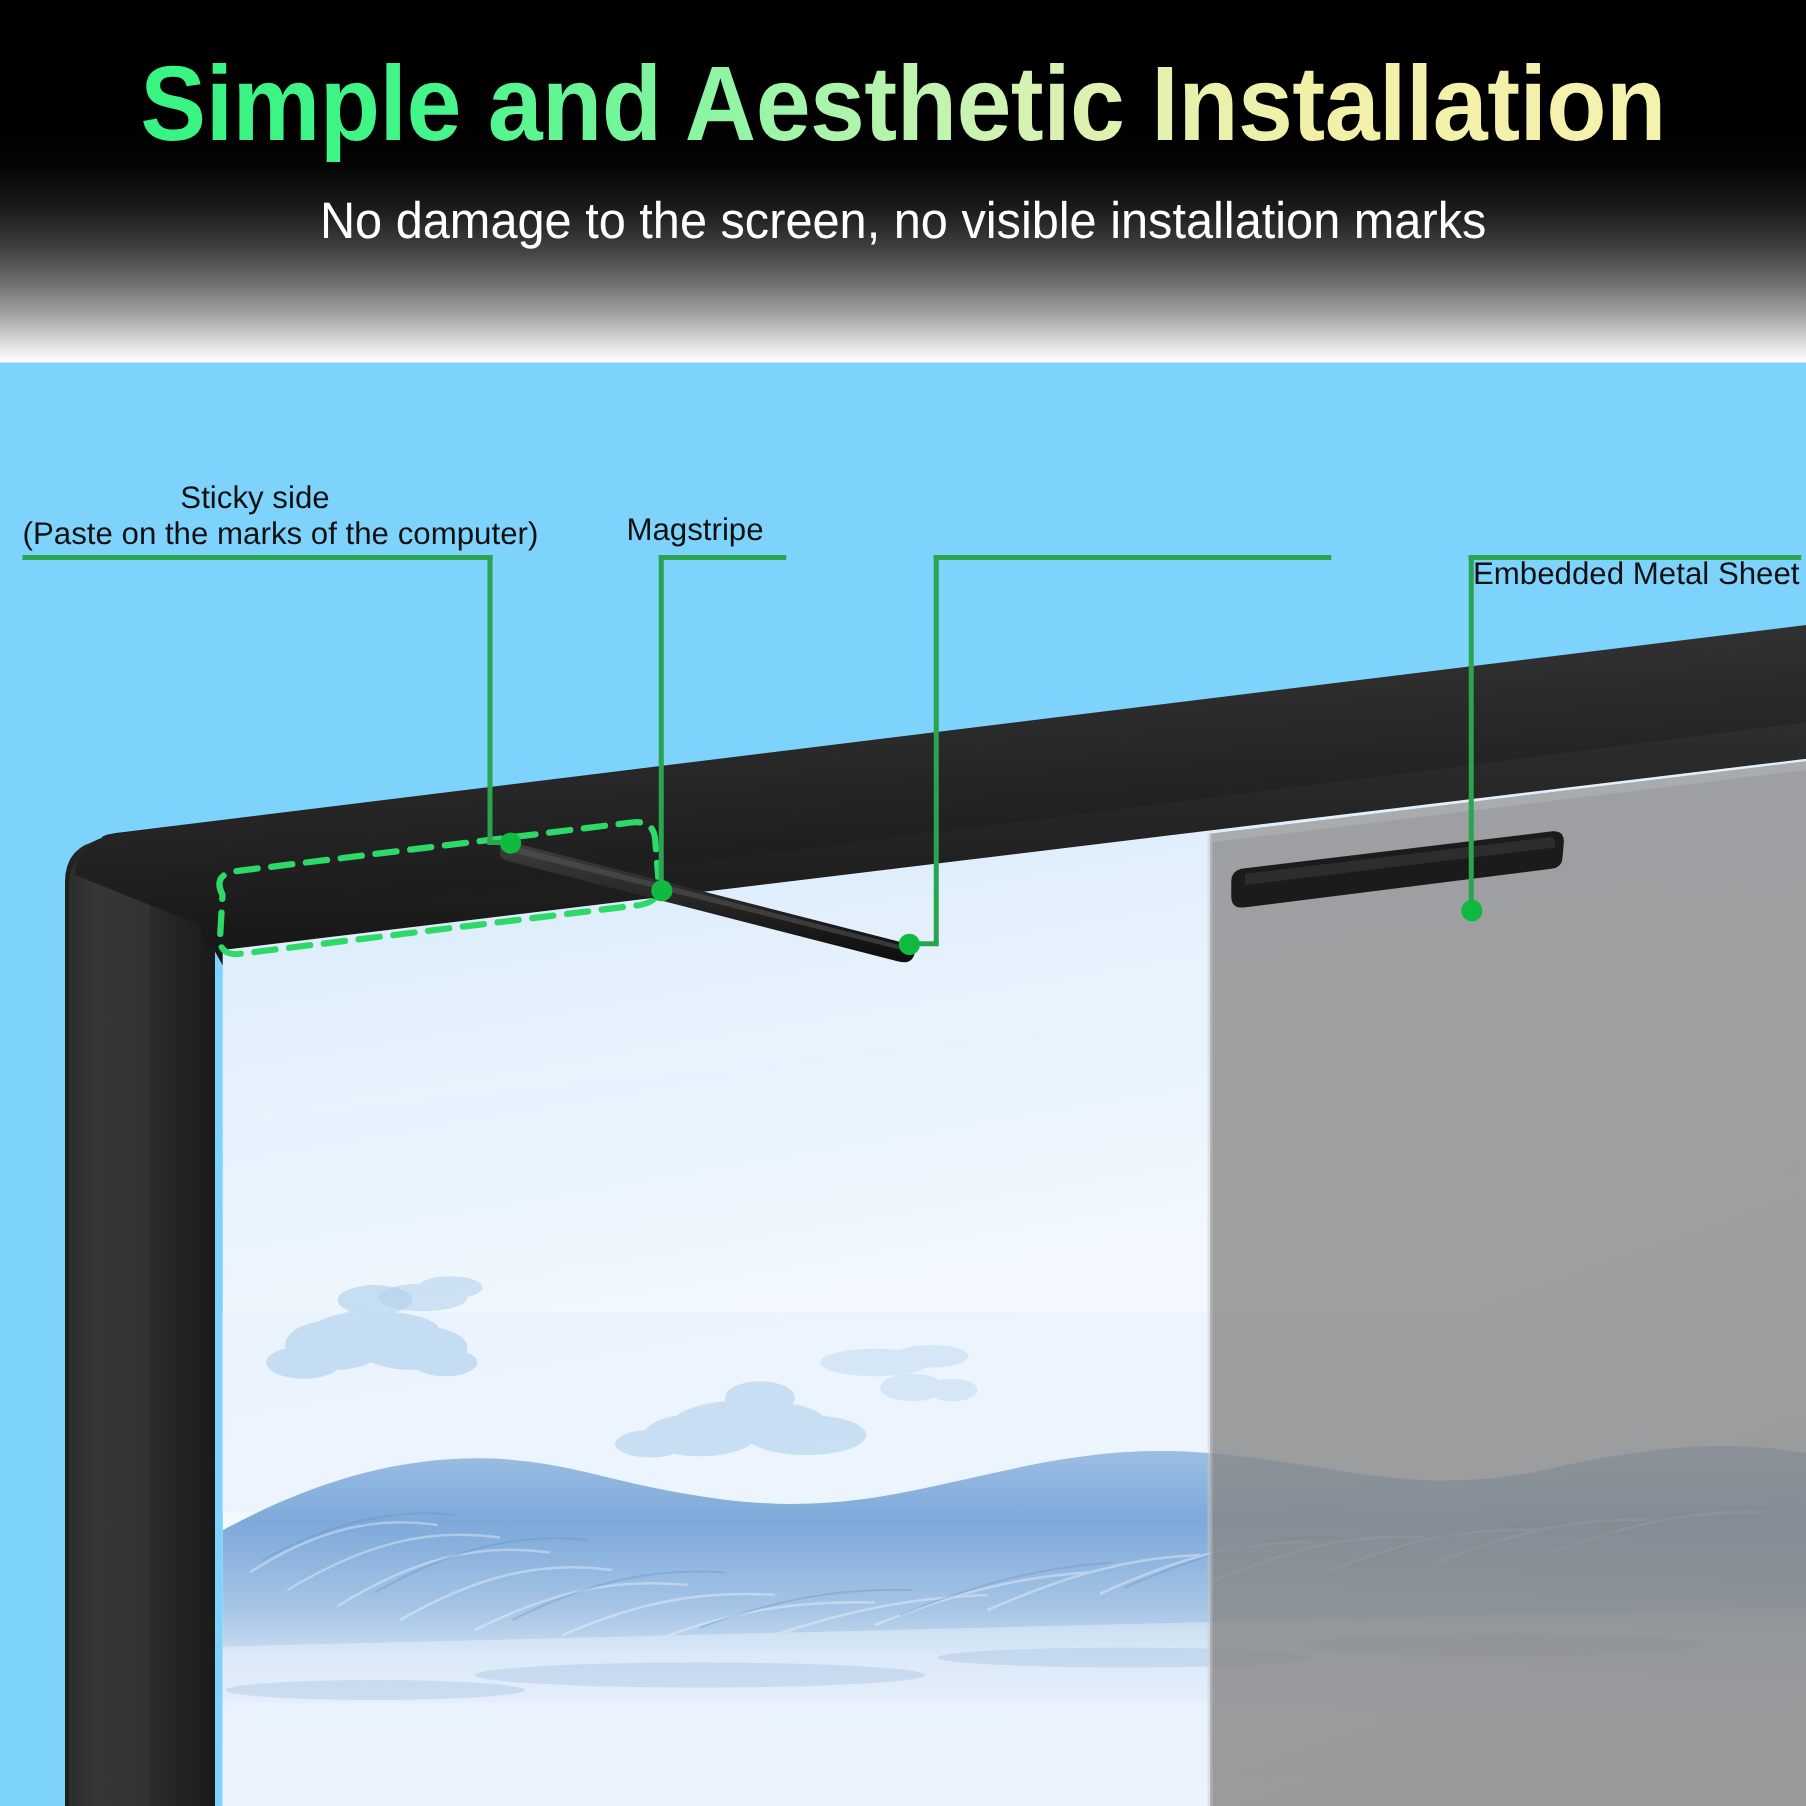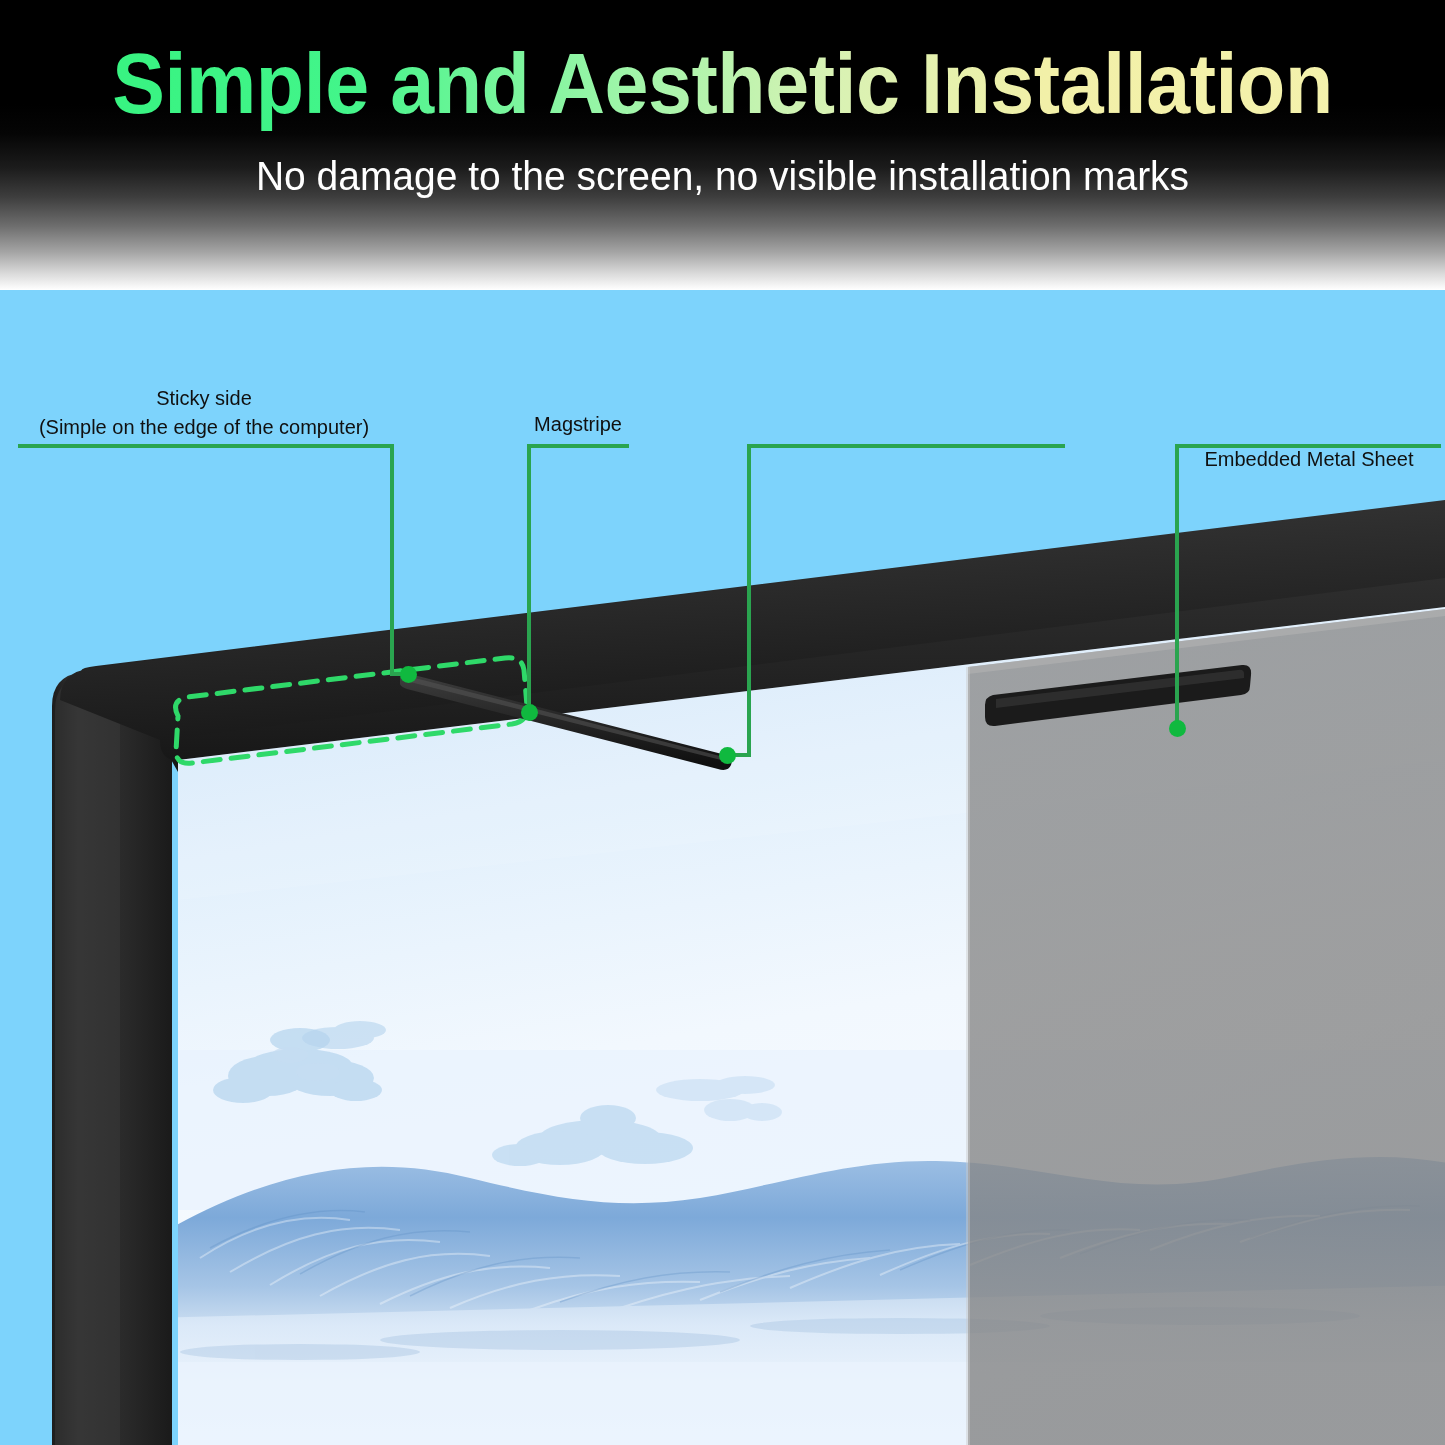--- a/index.html
+++ b/index.html
@@ -67,21 +67,21 @@
     font-family: "Liberation Sans Narrow", "Liberation Sans", sans-serif;
     transform: scaleX(0.95);
     transform-origin: center center;
     white-space: nowrap;
   }
 
   
   .callout-label {
     position: absolute;
     color: #101010;
-    font-size: 20px;
+    font-size: 25px;
     line-height: 29px;
     text-align: center;
     white-space: nowrap;
   }
   .callout-line-h {
     position: absolute;
     height: 4px;
     background: #2aa44f;
   }
   .callout-line-v {
@@ -308,28 +308,28 @@
           <stop offset="100%" stop-color="#101010"></stop>
         </linearGradient>
       </defs>
       <path d="M 10,14 L 322,94 Q 334,97 331,105 Q 328,112 318,109 L 7,29 Q -3,26 0,18 Q 3,11 10,14 Z" fill="url(#msGrad)"></path>
       <path d="M 11,17 L 320,96 Q 326,98 325,101 L 10,22 Z" fill="#555555" opacity="0.55"></path>
     </svg>
   </div>
 
   <div class="callout-label" style="left:18px; top:384px; width:372px;">
     <div>Sticky side</div>
-    <div>(Simple on the edge of the computer)</div>
+    <div>(Paste on the marks of the computer)</div>
   </div>
   <div class="callout-line-h" style="left:18px; top:444px; width:376px;"></div>
   <div class="callout-line-v" style="left:390px; top:444px; height:232px;"></div>
   <div class="callout-line-h" style="left:390px; top:672px; width:26px;"></div>
   <div class="callout-dot" style="left:400px; top:666px;"></div>
 
-  <div class="callout-label" style="left:478px; top:410px; width:200px;">
+  <div class="callout-label" style="left:456px; top:410px; width:200px;">
     <div>Magstripe</div>
   </div>
   <div class="callout-line-h" style="left:527px; top:444px; width:102px;"></div>
   <div class="callout-line-v" style="left:527px; top:444px; height:268px;"></div>
   <div class="callout-dot" style="left:521px; top:704px;"></div>
 
   <div class="callout-line-h" style="left:747px; top:444px; width:318px;"></div>
   <div class="callout-line-v" style="left:747px; top:444px; height:311px;"></div>
   <div class="callout-line-h" style="left:727px; top:753px; width:24px;"></div>
   <div class="callout-dot" style="left:719px; top:747px;"></div>

